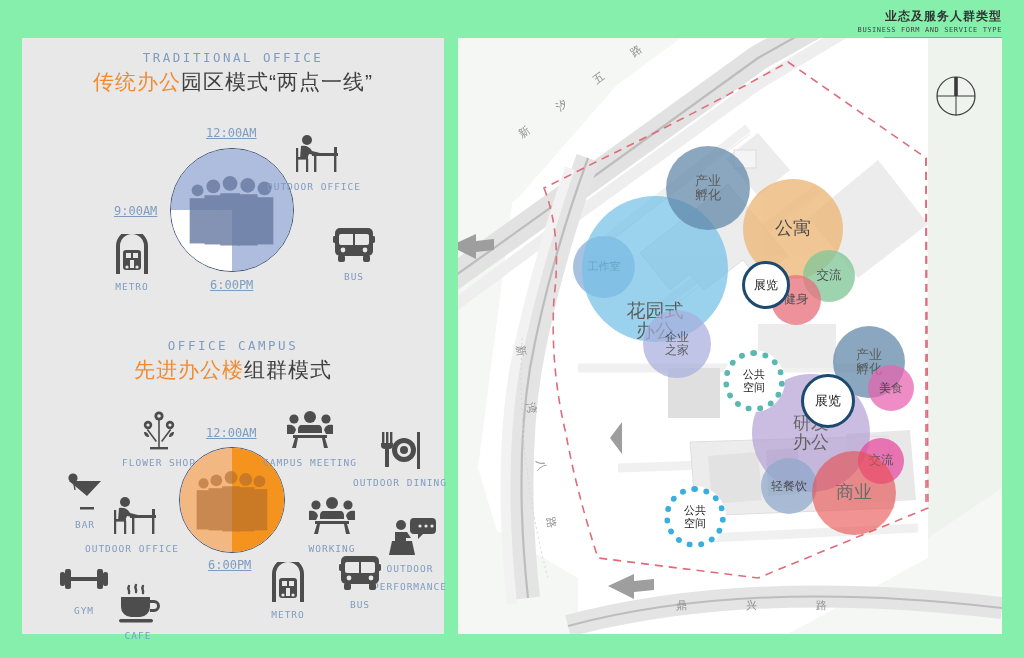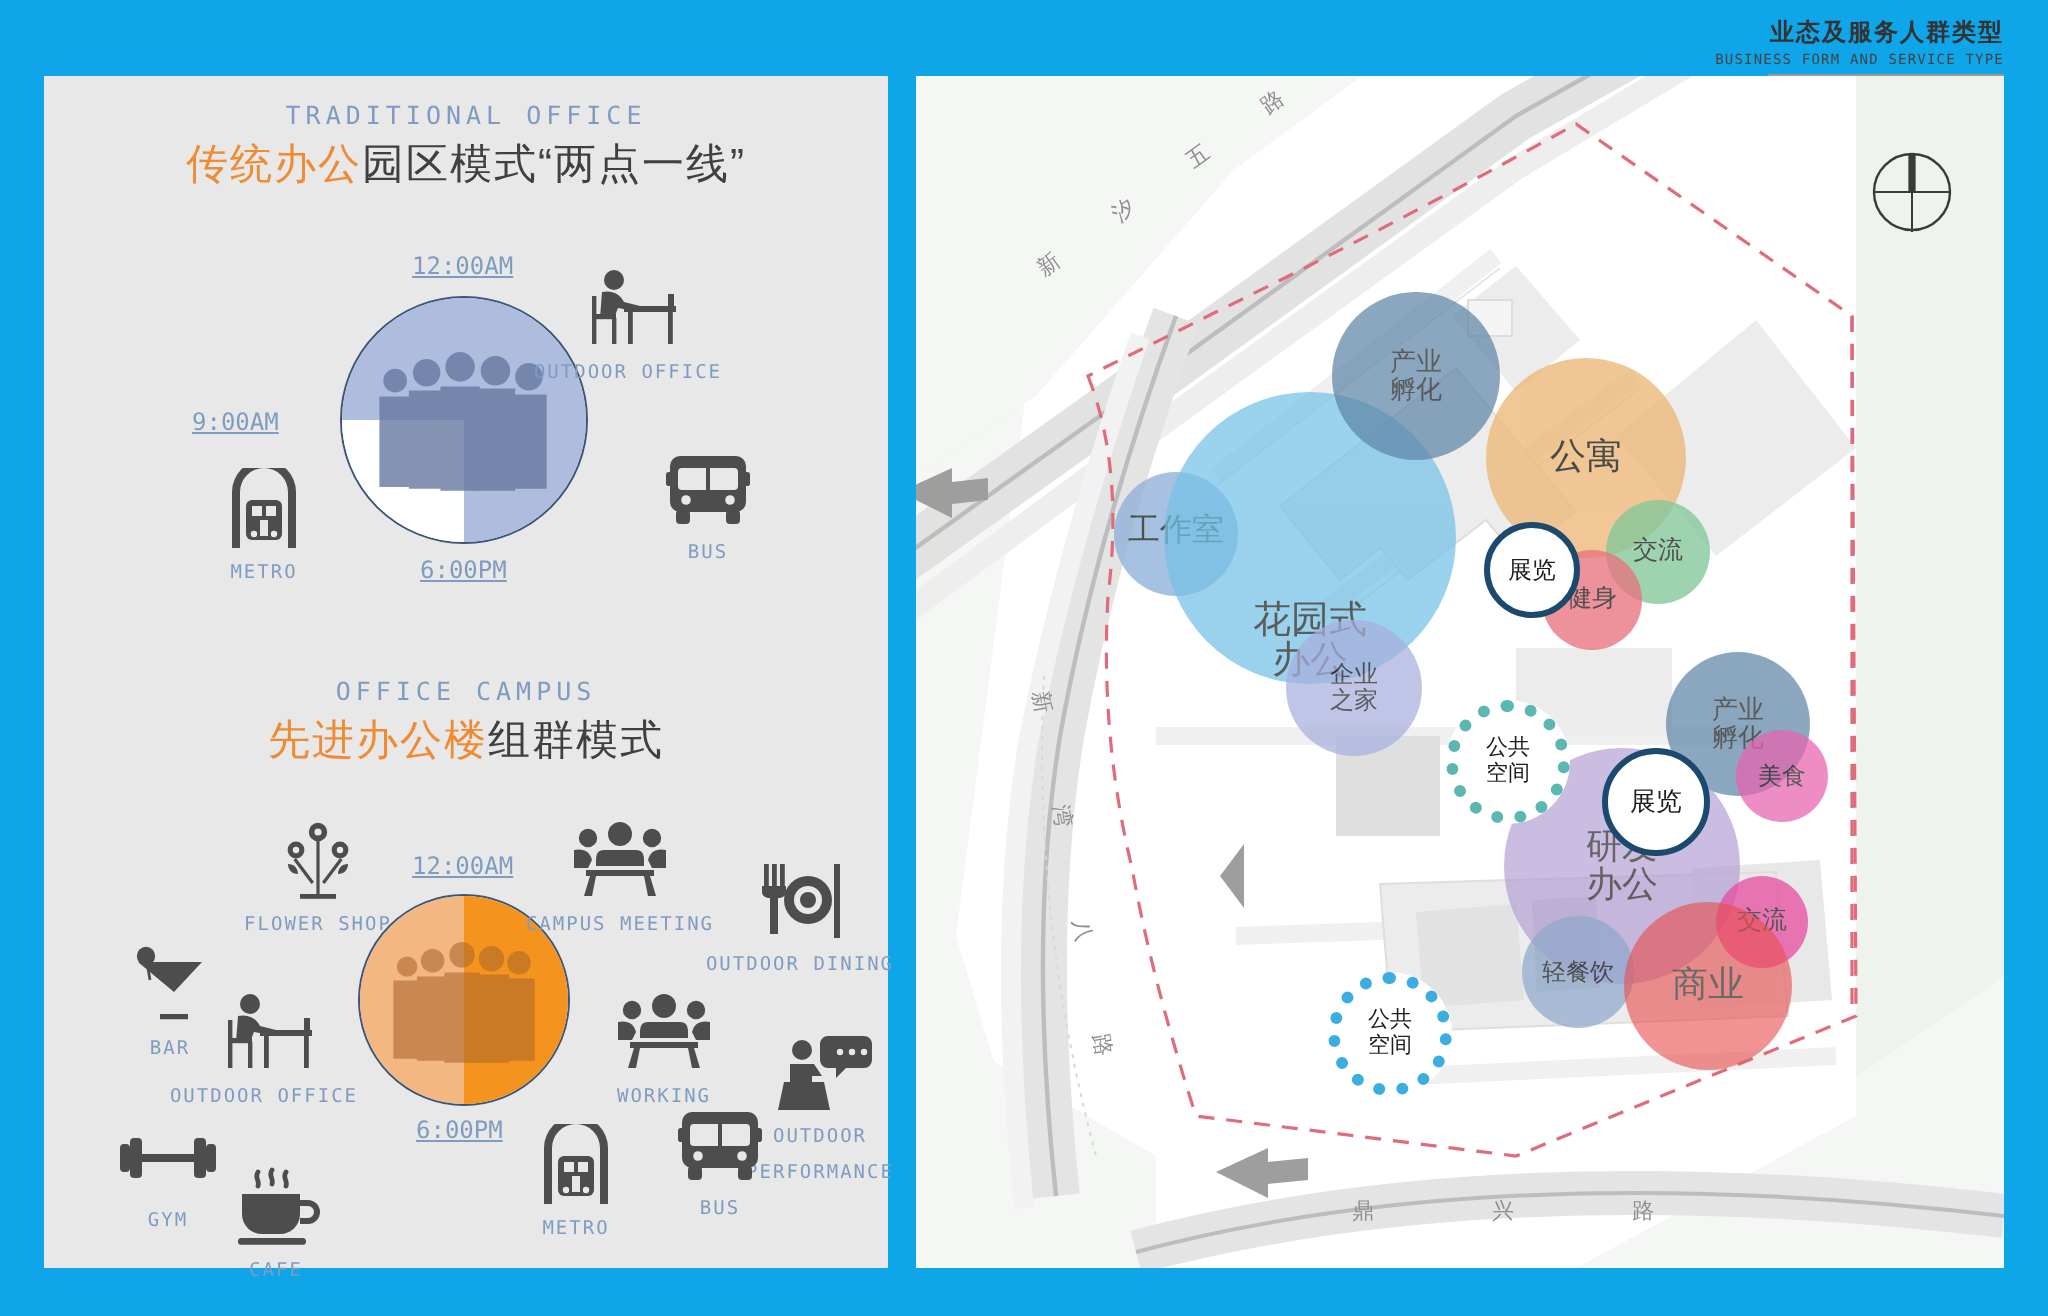--- a/index.html
+++ b/index.html
@@ -2,21 +2,21 @@
 <html><head>
 <meta charset="utf-8">
 <style>
   * { box-sizing: border-box; margin: 0; padding: 0; }
   html, body {
     width: 1024px; height: 658px;
     background: #ffffff;
     font-family: "Liberation Sans", "DejaVu Sans", sans-serif;
     overflow: hidden;
   }
-  #root { position: relative; width: 1024px; height: 658px; background: #0ea5e9; }
+  #root { position: relative; width: 1024px; height: 658px; background: #86efac; }
 
   
   .hdr { position: absolute; right: 22px; top: 8px; text-align: right; }
   .hdr-cn { font-size: 12px; color: #333; letter-spacing: 1px; font-weight: bold; }
   .hdr-en { font-size: 7px; color: #444; letter-spacing: .6px;
             font-family: "DejaVu Sans Mono", monospace; margin-top: 1px; }
   .hdr-rule { width: 118px; height: 1px; background: #9a9a9a; margin: 3px 0 0 auto; }
 
   
   #left-panel { position: absolute; left: 22px; top: 38px; width: 422px; height: 596px;
@@ -97,21 +97,21 @@
           <circle cx="60" cy="35" r="7.5"></circle>
             <path d="M50 45h20v53H50z"></path>
           <circle cx="78" cy="37" r="7.5"></circle>
             <path d="M68 46h20v52H68z"></path>
           <circle cx="95" cy="40" r="7"></circle>
             <path d="M86 49h18v48H86z"></path>
         </g>
       </svg>
     </div>
     <div class="clk" style="left:184px; top:88px;">12:00AM</div>
-    <div class="clk" style="left:74px; top:166px;">9:00AM</div>
+    <div class="clk" style="left:92px; top:166px;">9:00AM</div>
     <div class="clk" style="left:188px; top:240px;">6:00PM</div>
 
     <div class="ico" style="left:62px; top:196px;">
       <span class="gl">
         <svg width="40" height="42" viewBox="0 0 40 42" fill="#4d4d4d">
           <path d="M4 40V12a16 16 0 0 1 32 0v28h-4V12a12 12 0 0 0-24 0v28z"></path>
           <rect x="11" y="16" width="18" height="20" rx="3"></rect>
           <rect x="14" y="19" width="5" height="5" fill="#e8e8e8"></rect>
           <rect x="21" y="19" width="5" height="5" fill="#e8e8e8"></rect>
           <rect x="18" y="26" width="4" height="8" fill="#e8e8e8"></rect>
@@ -410,21 +410,21 @@
       <path d="M86 150 Q104 196 96 260 Q92 330 108 396 Q118 452 140 520 L300 540 L470 470 L468 120 L330 24 Q240 74 150 118 Z" fill="none" stroke="#e06b7a" stroke-width="1.6" stroke-dasharray="8 6"></path>
       <path d="M468 120 L468 470" fill="none" stroke="#e06b7a" stroke-width="1.6" stroke-dasharray="8 6"></path>
 
       <path d="M64 300 Q58 420 90 540" fill="none" stroke="#d8d8d8" stroke-width="1" stroke-dasharray="2 3"></path>
     </svg>
 
     <div class="roadlbl" style="left:62px; top:90px; transform:rotate(-36deg); transform-origin:left center; letter-spacing:16px;">新 汐 五 路</div>
     <div class="roadlbl" style="left:62px; top:300px; transform:rotate(80deg); transform-origin:left center; letter-spacing:22px;">新 湾 八 路</div>
     <div class="roadlbl" style="left:218px; top:560px; letter-spacing:28px;">鼎  兴  路</div>
 
-    <div class="bub" style="left:99px; top:198px; width:62px; height:62px; background:#8fb0d8; opacity:.78; font-size:16px;font-family:Liberation Mono, monospace;">
+    <div class="bub" style="left:115px; top:198px; width:62px; height:62px; background:#8fb0d8; opacity:.78; font-size:11px;">
       <span>工作室</span>
     </div>
 
     <div class="bub" style="left:124px; top:158px; width:146px; height:146px; background:#74c2e8; opacity:.72; font-size:19px;align-items:flex-end;">
       <span style="white-space:pre-line;">花园式
 办公</span>
     </div>
 
     <div class="bub" style="left:208px; top:108px; width:84px; height:84px; background:#5f86a8; opacity:.72; font-size:13px;">
       <span style="white-space:pre-line;">产业

